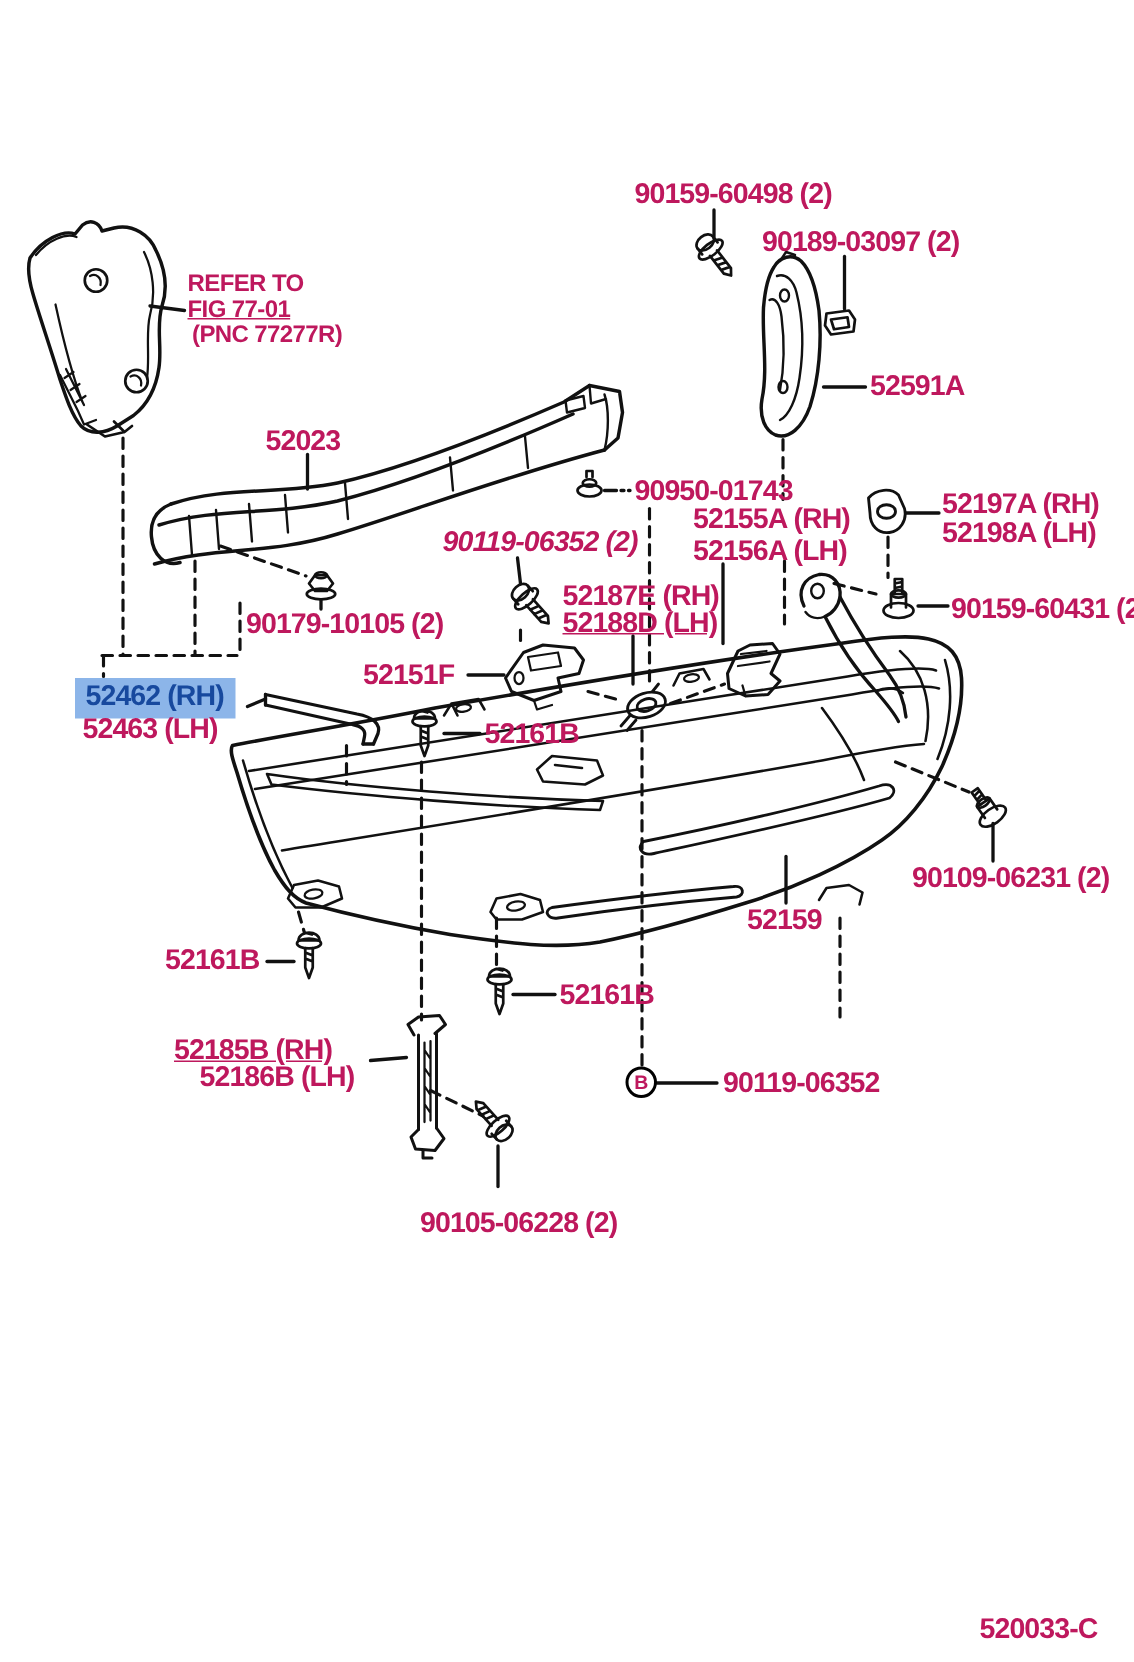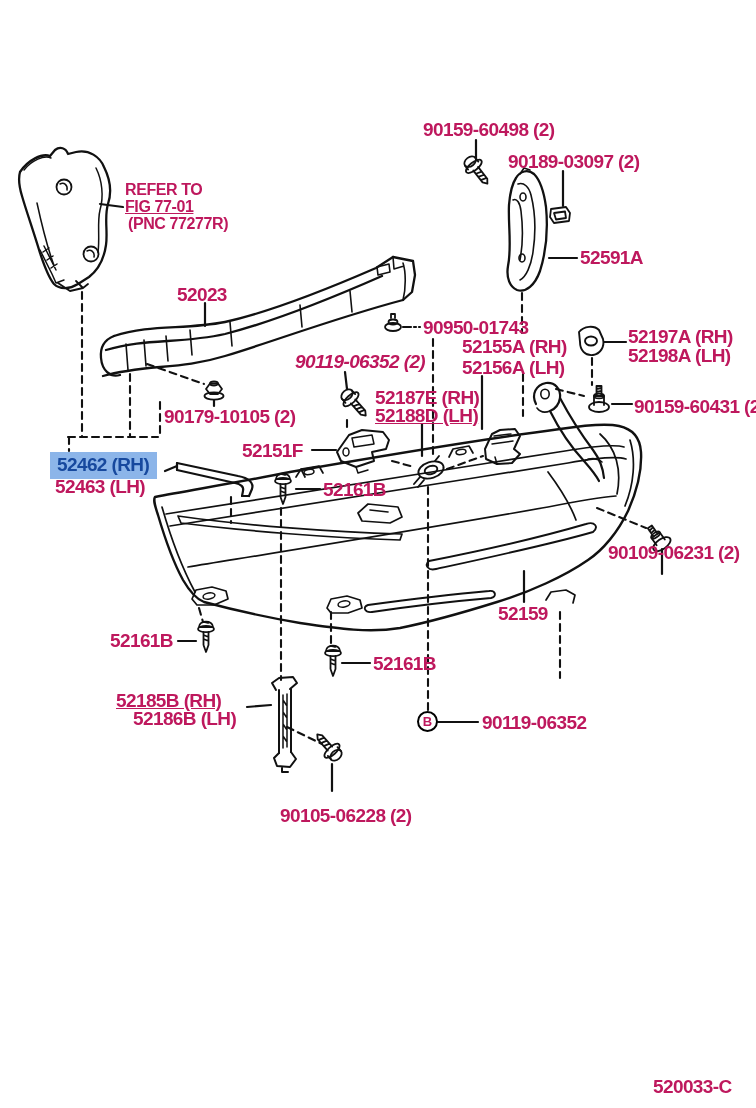--- a/index.html
+++ b/index.html
@@ -242,21 +242,21 @@
       <div class="lbl" style="left: 628px; top: 345px;">52198A (LH)</div>
       <div class="lbl" style="left: 295px; top: 351px; font-style: italic;">90119-06352 (2)</div>
       <div class="lbl" style="left: 375px; top: 387px;">52187E (RH)</div>
       <div class="lbl" style="left: 375px; top: 405px; text-decoration: underline;">52188D (LH)</div>
       <div class="lbl" style="left: 634px; top: 396px;">90159-60431 (2)</div>
       <div class="lbl" style="left: 164px; top: 406px;">90179-10105 (2)</div>
       <div class="lbl" style="left: 242px; top: 440px;">52151F</div>
       <div class="lbl hl" style="left: 57px; top: 455px;">52462 (RH)</div>
       <div class="lbl" style="left: 55px; top: 476px;">52463 (LH)</div>
       <div class="lbl" style="left: 323px; top: 479px;">52161B</div>
-      <div class="lbl" style="left: 608px; top: 542px; text-align: right;">90109-06231 (2)</div>
+      <div class="lbl" style="left: 608px; top: 575px; text-align: right;">90109-06231 (2)</div>
       <div class="lbl" style="left: 498px; top: 603px;">52159</div>
       <div class="lbl" style="left: 110px; top: 630px;">52161B</div>
       <div class="lbl" style="left: 373px; top: 653px;">52161B</div>
       <div class="lbl" style="left: 116px; top: 690px; text-decoration: underline;">52185B (RH)</div>
       <div class="lbl" style="left: 133px; top: 708px;">52186B (LH)</div>
       <div class="lbl circled" style="left: 417px; top: 711px;">B</div>
       <div class="lbl" style="left: 482px; top: 712px;">90119-06352</div>
       <div class="lbl" style="left: 280px; top: 793px; margin-top: 12px;">90105-06228 (2)</div>
       <div class="lbl" style="left: 653px; top: 1076px;">520033-C</div>
     </div>

